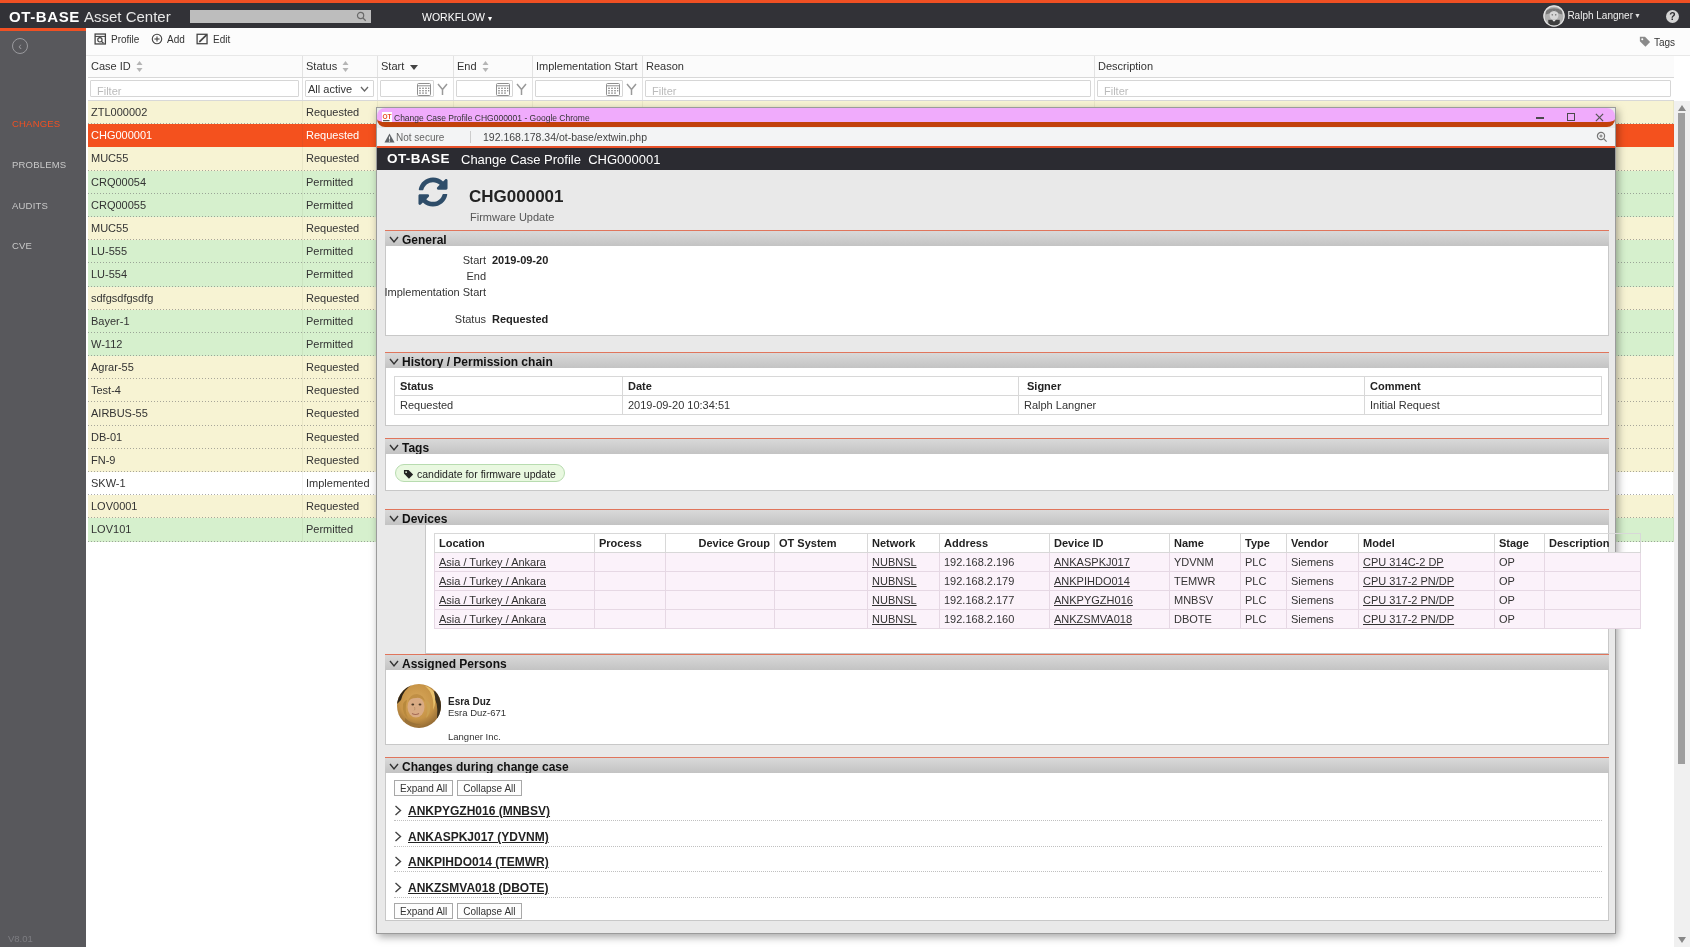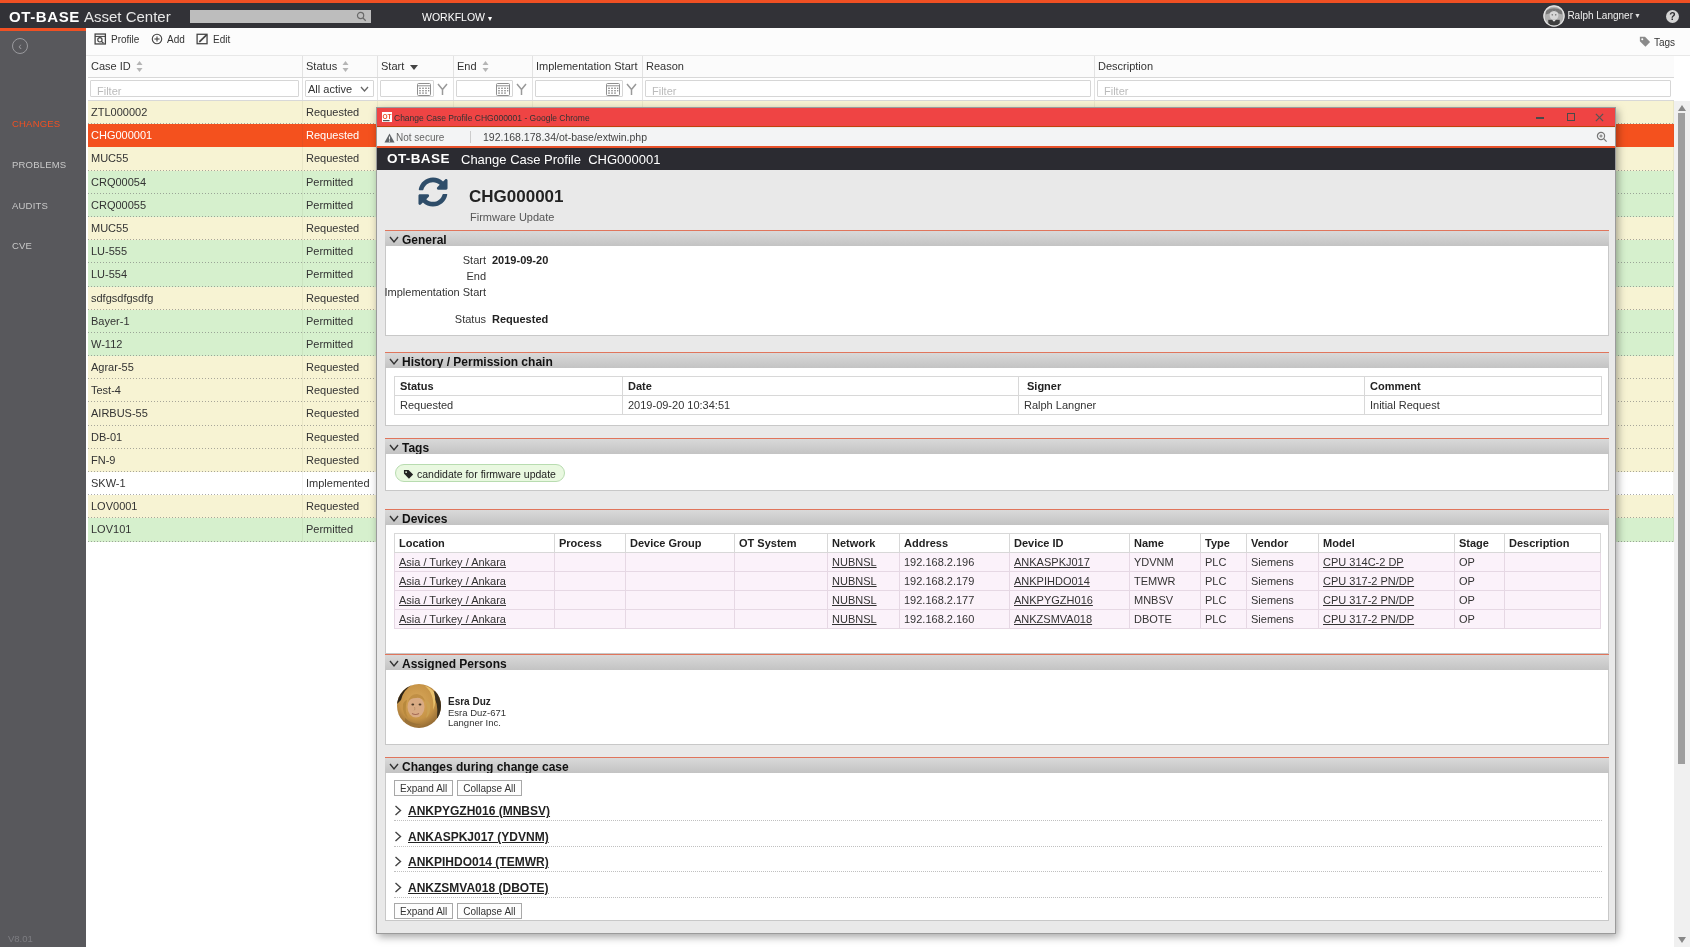--- a/index.html
+++ b/index.html
@@ -55,21 +55,21 @@
 .selr:after { display:none; } .sel { background:#f4511e; color:#fff; }
 
 
 #vscroll { position:absolute; top:73px; right:0; width:16px; height:846px; background:#f0f0f0; }
 #vthumb { position:absolute; top:12px; left:4px; width:7px; height:651px; background:#9e9e9e; }
 #sarrowup { position:absolute; top:4px; left:4px; width:0; height:0; border-left:4px solid transparent; border-right:4px solid transparent; border-bottom:6px solid #888; }
 #sarrowdn { position:absolute; bottom:4px; left:4px; width:0; height:0; border-left:4px solid transparent; border-right:4px solid transparent; border-top:6px solid #888; }
 
 
 #popup { position:absolute; left:376px; top:107px; width:1240px; height:827px; background:#e9e9e9; border:1px solid #9b9b9b; box-shadow:2px 3px 8px rgba(0,0,0,0.35); }
-#ptitle { position:absolute; top:0; left:0; width:100%; height:19px; background:#ef4444; border-bottom:1px solid #c2410c; }
+#ptitle { position:absolute; top:0; left:0; width:100%; height:19px; background:#f0abfc; border-bottom:5px solid #c2410c;border-radius:8px; }
 #ptitle .txt { position:absolute; left:17px; top:5px; font-size:8.5px; color:#333; }
 #purl { position:absolute; top:20px; left:0; width:100%; height:18px; background:#f3f4f5; }
 #purl .txt1 { position:absolute; left:19px; top:4px; font-size:10px; color:#666; }
 #purl .txt2 { position:absolute; left:106px; top:3px; font-size:10.5px; color:#444; }
 #porange { position:absolute; top:38px; left:0; width:100%; height:2px; background:#e8512a; }
 #phead { position:absolute; top:40px; left:0; width:100%; height:22px; background:#2b2b31; color:#fff; }
 #phead .b1 { position:absolute; left:10px; top:3px; font-weight:bold; font-size:13.5px; letter-spacing:0.4px; }
 #phead .b2 { position:absolute; left:84px; top:4px; font-size:13px; }
 #pbody { position:absolute; top:62px; left:0; width:1238px; height:763px; background:#e9e9e9; }
 
@@ -98,21 +98,21 @@
 
 .dtable { position:absolute; left:8px; top:8px; width:1207px; border-collapse:collapse; font-size:11px; }
 .dtable th { text-align:left; font-weight:bold; color:#222; border:1px solid #d8d8d8; padding:3px 4px; height:13px; }
 .dtable td { border:1px solid #e6d8e4; padding:3px 4px; color:#333; height:13px; background:#fbf2fa; }
 .dtable a, .lnk { color:#333; text-decoration:underline; }
 
 
 #photo { position:absolute; left:11px; top:14px; width:44px; height:44px; border-radius:50%; overflow:hidden; }
 #pname { position:absolute; left:62px; top:26px; font-size:10px; font-weight:bold; color:#222; }
 #pid { position:absolute; left:62px; top:37px; font-size:9.5px; color:#333; }
-#pcomp { position:absolute; left:62px; top:47px; font-size:9.5px; color:#333; }
+#pcomp { position:absolute; left:62px; top:61px; font-size:9.5px; color:#333; }
 
 
 .xbtn { display:inline-block; height:16px; border:1px solid #a8a8a8; background:#fdfdfd; font-size:10px; color:#333; padding:2px 5px 0 5px; margin-right:4px; }
 .chgitem { position:absolute; left:8px; font-size:12px; font-weight:bold; color:#222; }
 .chgitem .u { text-decoration:underline; }
 .chgitem svg { margin-right:6px; vertical-align:-1px; }
 .chgsep { position:absolute; left:8px; width:1208px; border-bottom:1px dotted #c0c0c0; }
 </style>
 </head>
 <body>
@@ -575,27 +575,27 @@
         </div>
       </div>
 
       <div class="sect" style="top:339px;">
         <div class="sbar">
           <svg class="chev" width="10" height="9" viewBox="0 0 10 9">
               <path d="M1 2 L5 7 L9 2" fill="none" stroke="#333" stroke-width="1.4"></path>
             </svg>
           <div class="stitle">Devices</div>
         </div>
-        <div class="sbox" style="height:129px;">
+        <div class="sbox" style="height:129px;margin-left:40px;">
           <table class="dtable">
             <tbody>
                 <tr>
                   <th style="width:160px;">Location</th>
                   <th style="width:71px;">Process</th>
-                  <th style="width:109px;">Device Group</th>
+                  <th style="width:109px;text-align:right;">Device Group</th>
                   <th style="width:93px;">OT System</th>
                   <th style="width:72px;">Network</th>
                   <th style="width:110px;">Address</th>
                   <th style="width:120px;">Device ID</th>
                   <th style="width:71px;">Name</th>
                   <th style="width:46px;">Type</th>
                   <th style="width:72px;">Vendor</th>
                   <th style="width:136px;">Model</th>
                   <th style="width:50px;">Stage</th>
                   <th>Description</th>

